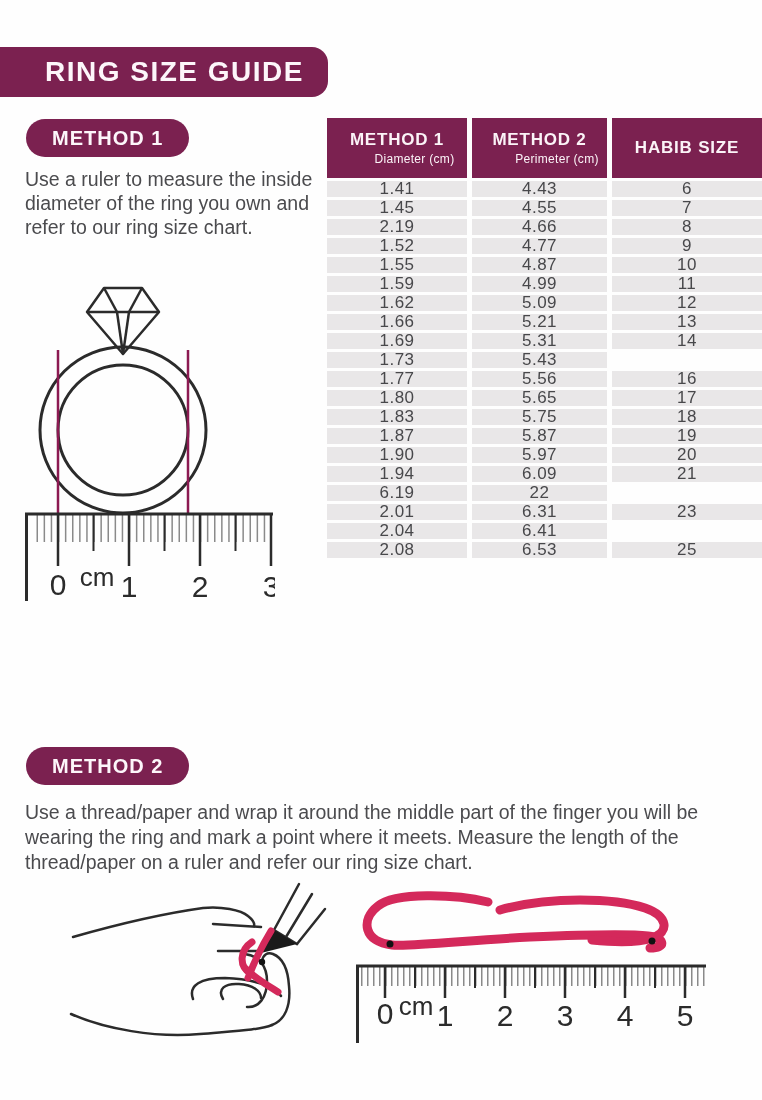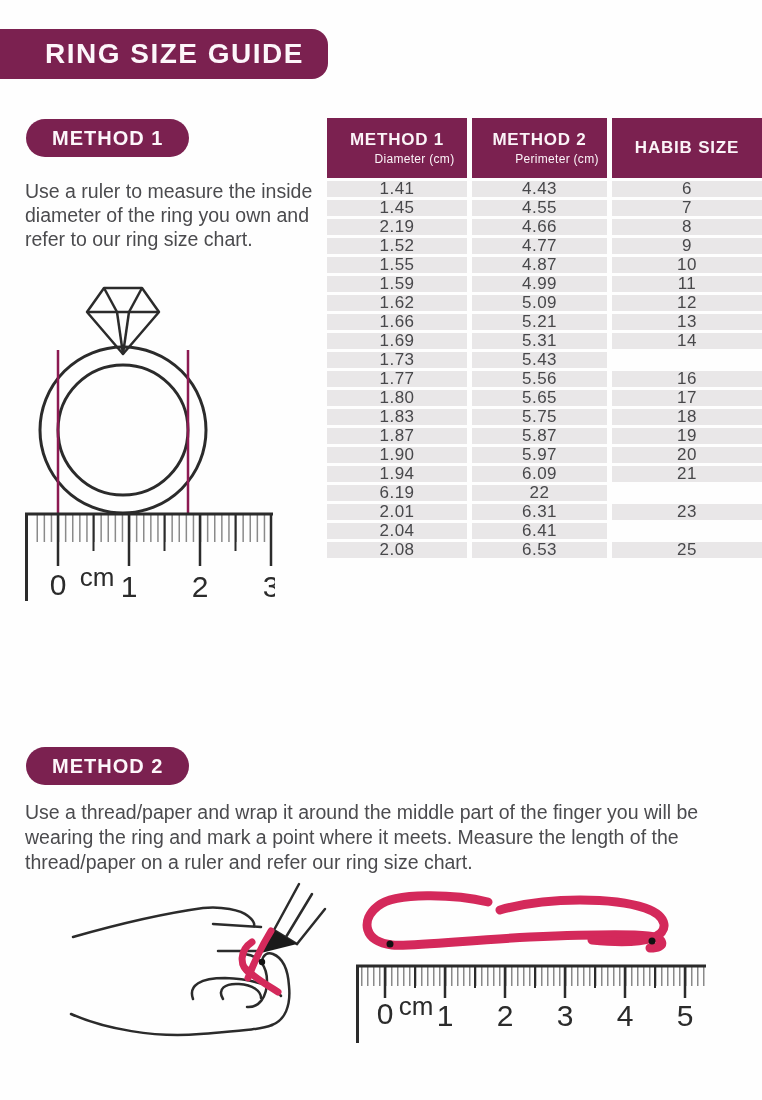--- a/index.html
+++ b/index.html
@@ -4,41 +4,41 @@
 <style>
   * { margin:0; padding:0; box-sizing:border-box; }
   html,body { background:#ffffff; }
   body { font-family:"Liberation Sans", sans-serif; }
   .page {
     position:relative; width:762px; height:1100px; background:#fefefe;
     overflow:hidden; margin:0 auto;
   }
   
   .banner {
-    position:absolute; left:0; top:29px; width:328px; height:50px;
+    position:absolute; left:0; top:47px; width:328px; height:50px;
     background:#7B2150; border-radius:0 16px 16px 0;
     display:flex; align-items:center; padding-left:45px;
   }
   .banner-title {
     color:#fdf6fa; font-size:28px; font-weight:bold; letter-spacing:1.5px;
   }
   
   .pill {
     position:absolute; height:38px; min-width:157px;
     background:#7B2150; border-radius:19px;
     display:flex; align-items:center; justify-content:center; padding:0 26px;
   }
   .pill-label { color:#fdf6fa; font-size:20px; font-weight:bold; letter-spacing:1px; }
   .pill-m1 { left:26px; top:119px; }
   .pill-m2 { left:26px; top:747px; }
   
   .para {
     position:absolute; color:#4b4b4e; font-size:19.5px; line-height:24px;
   }
-  .para-m1 { left:25px; top:167px; width:300px;margin-top:12px; }
+  .para-m1 { left:25px; top:167px; width:300px; }
   .para-m2 { left:25px; top:800px; width:708px; line-height:25px; }
   
   .size-table { position:absolute; left:327px; top:118px; width:435px; }
   .thead, .trow {
     display:grid; grid-template-columns:140px 135px 150px; column-gap:5px;
   }
   .th {
     background:#7B2150; height:60px; color:#fbf3f7;
     display:flex; flex-direction:column; align-items:center; justify-content:center;
   }

